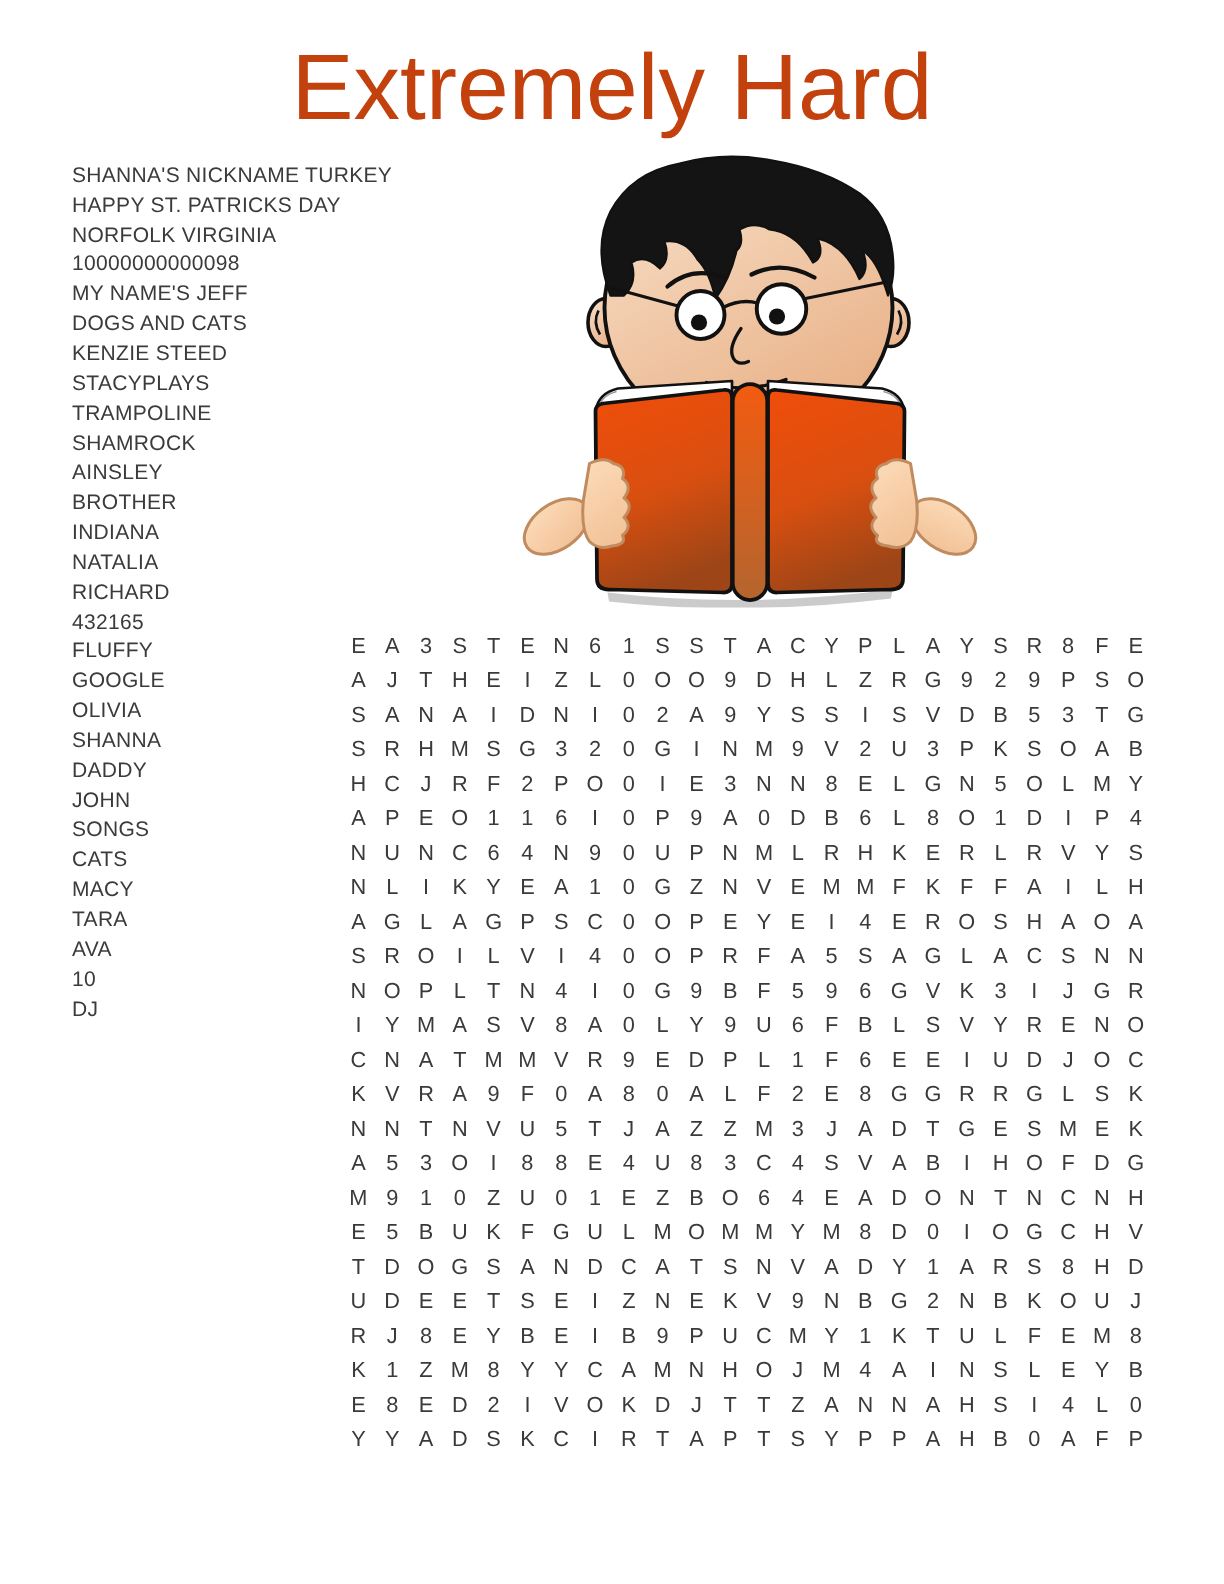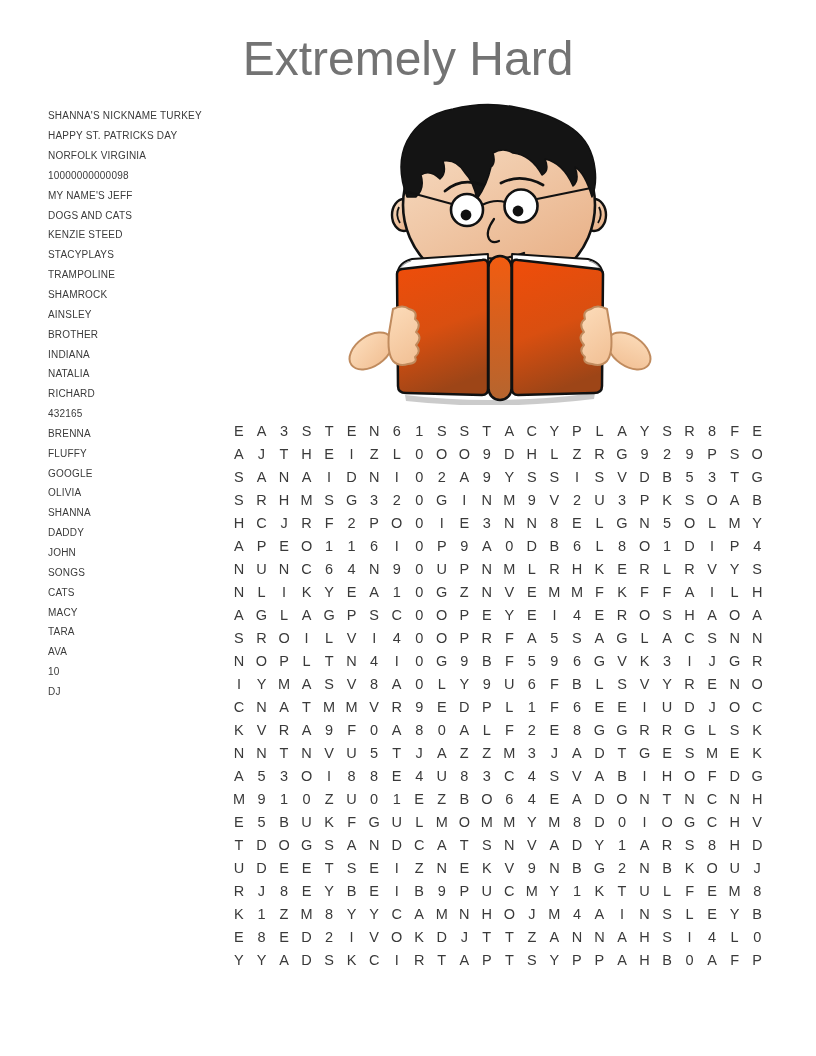--- a/index.html
+++ b/index.html
@@ -1,30 +1,30 @@
 <!DOCTYPE html>
 <html><head>
 <meta charset="utf-8">
 <style>
   * { margin:0; padding:0; box-sizing:border-box; }
   html,body { width:816px; height:1056px; background:#ffffff; overflow:hidden; }
   body { position:relative; font-family:"Liberation Sans", sans-serif; }
 
   .page-title {
     position:absolute; left:0; top:30px; width:816px;
-    text-align:center; font-size:48px; line-height:58px;
-    font-weight:400; color:#737373; letter-spacing:0;
+    text-align:center; font-size:62px; line-height:58px;
+    font-weight:400; color:#c2410c; letter-spacing:0;
   }
 
   .word-list {
     position:absolute; left:48px; top:106px; width:190px;
   }
   .word-item {
     height:19.857px; display:flex; align-items:center;
-    font-size:10px; color:#3b3b3b; letter-spacing:0.2px; white-space:nowrap;
+    font-size:14px; color:#3b3b3b; letter-spacing:0.2px; white-space:nowrap;
   }
 
   .illustration {
     position:absolute; left:345px; top:103px; width:310px; height:302px;
   }
 
   .letter-grid {
     position:absolute; left:227.7px; top:419.5px;
   }
   .grid-row { display:flex; height:23px; }
@@ -48,21 +48,20 @@
     <div class="word-item">KENZIE STEED</div>
     <div class="word-item">STACYPLAYS</div>
     <div class="word-item">TRAMPOLINE</div>
     <div class="word-item">SHAMROCK</div>
     <div class="word-item">AINSLEY</div>
     <div class="word-item">BROTHER</div>
     <div class="word-item">INDIANA</div>
     <div class="word-item">NATALIA</div>
     <div class="word-item">RICHARD</div>
     <div class="word-item">432165</div>
-    <div class="word-item">BRENNA</div>
     <div class="word-item">FLUFFY</div>
     <div class="word-item">GOOGLE</div>
     <div class="word-item">OLIVIA</div>
     <div class="word-item">SHANNA</div>
     <div class="word-item">DADDY</div>
     <div class="word-item">JOHN</div>
     <div class="word-item">SONGS</div>
     <div class="word-item">CATS</div>
     <div class="word-item">MACY</div>
     <div class="word-item">TARA</div>

